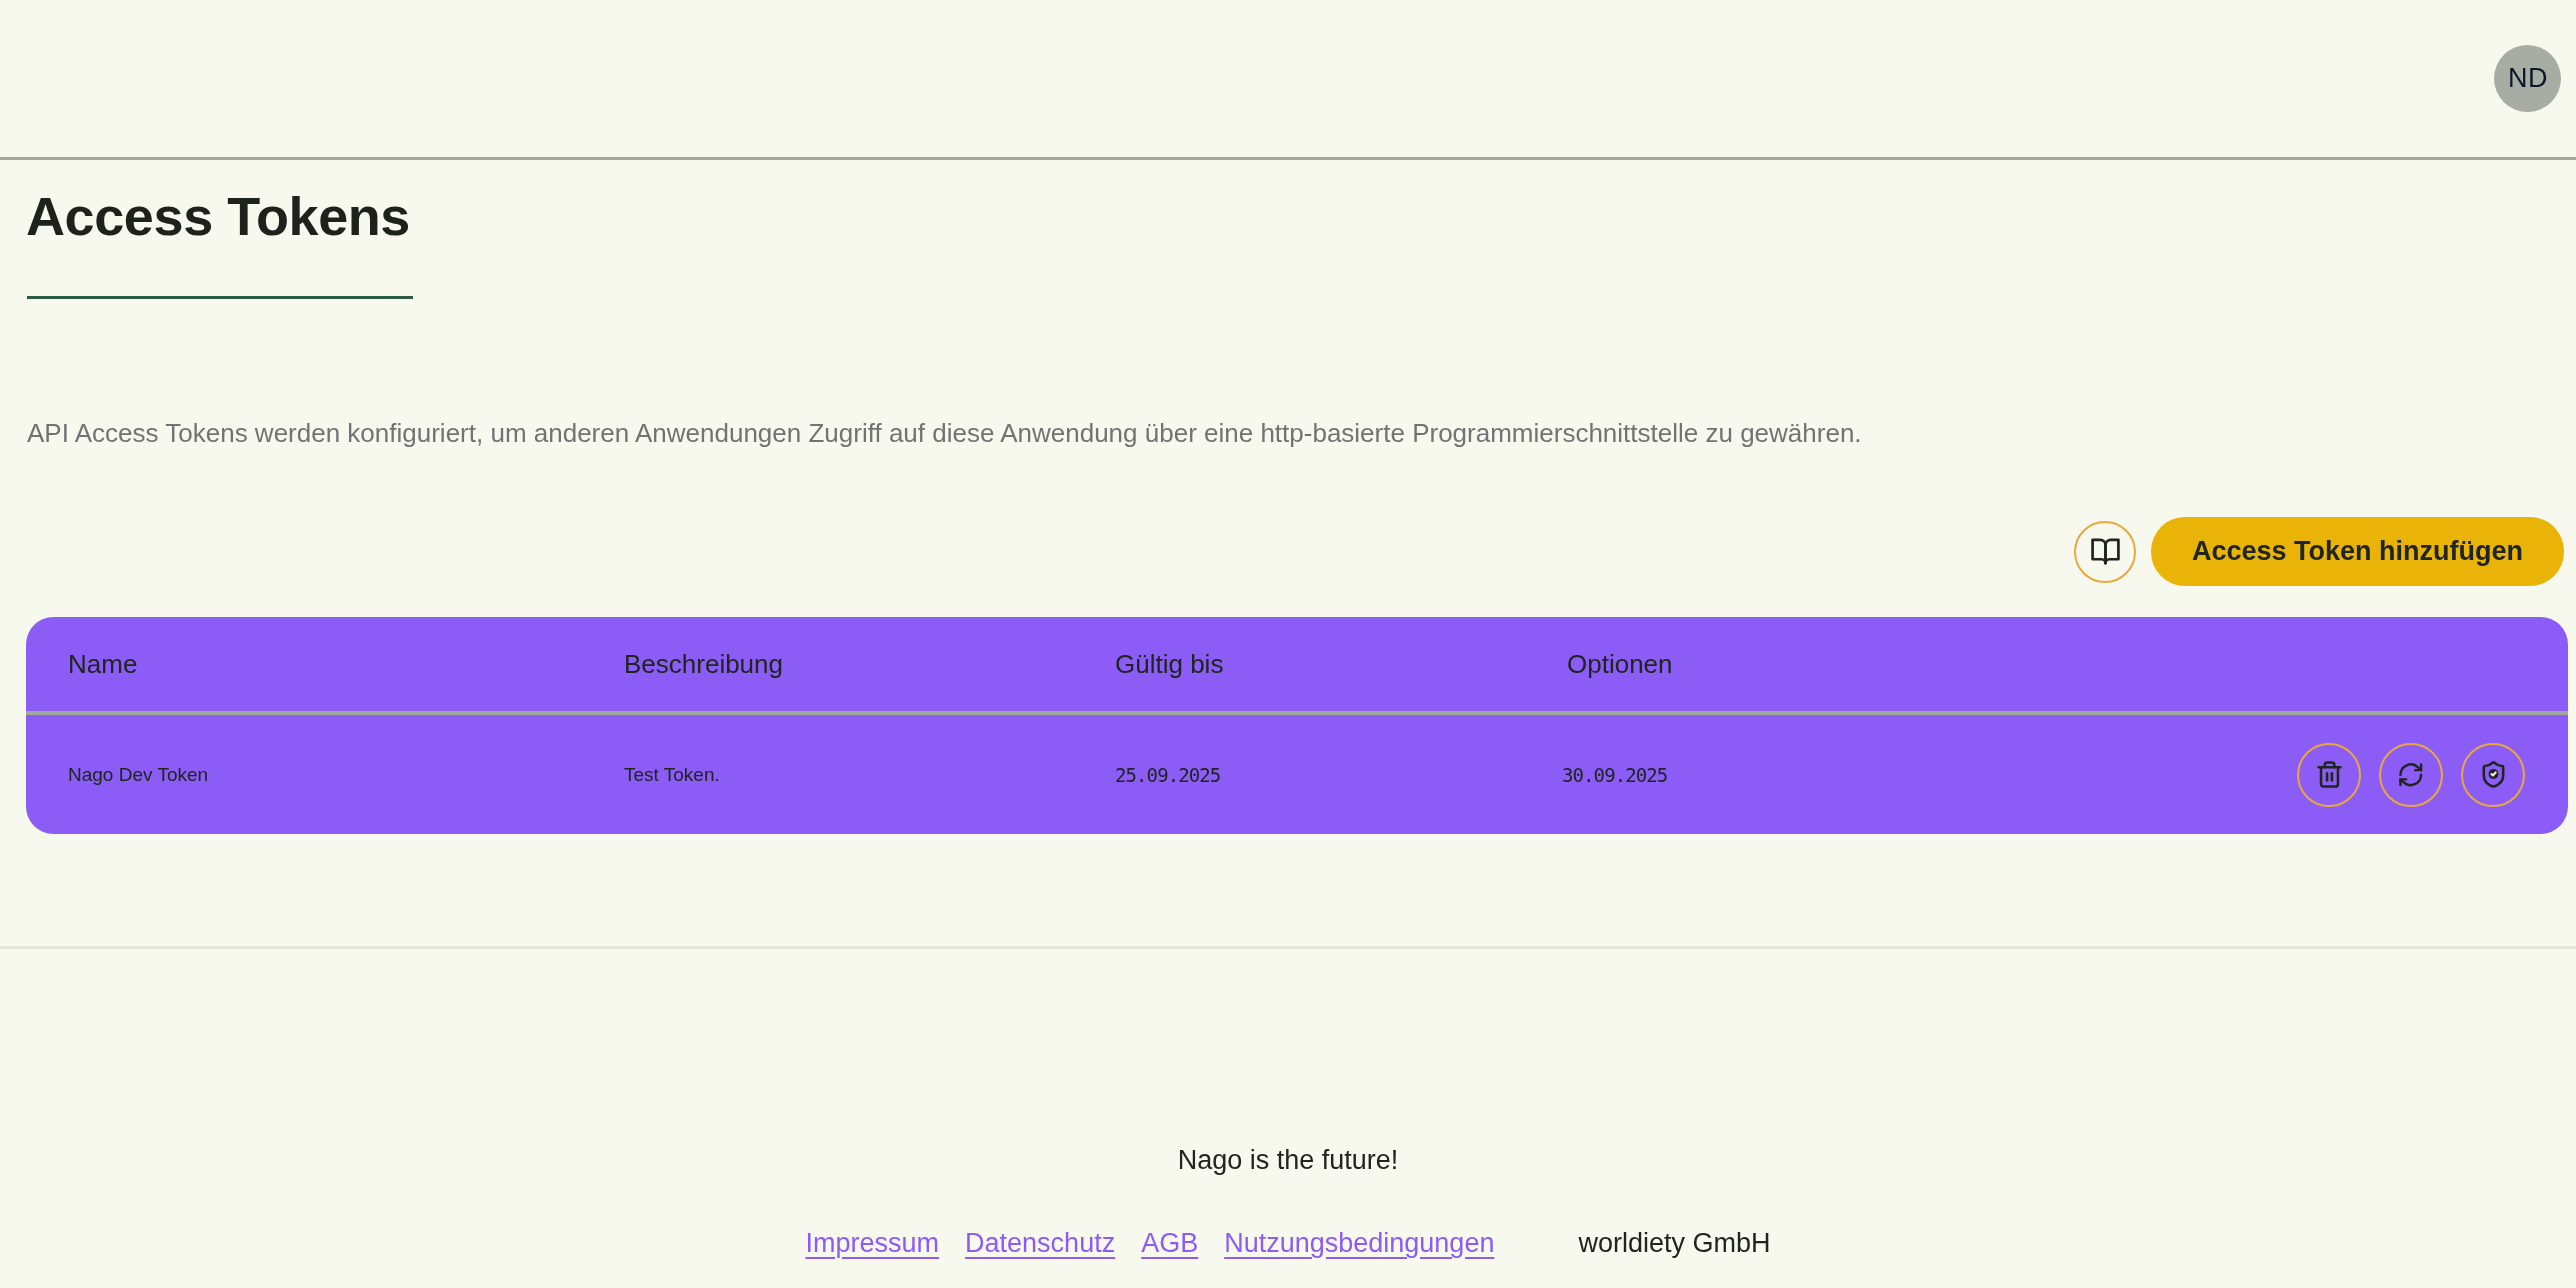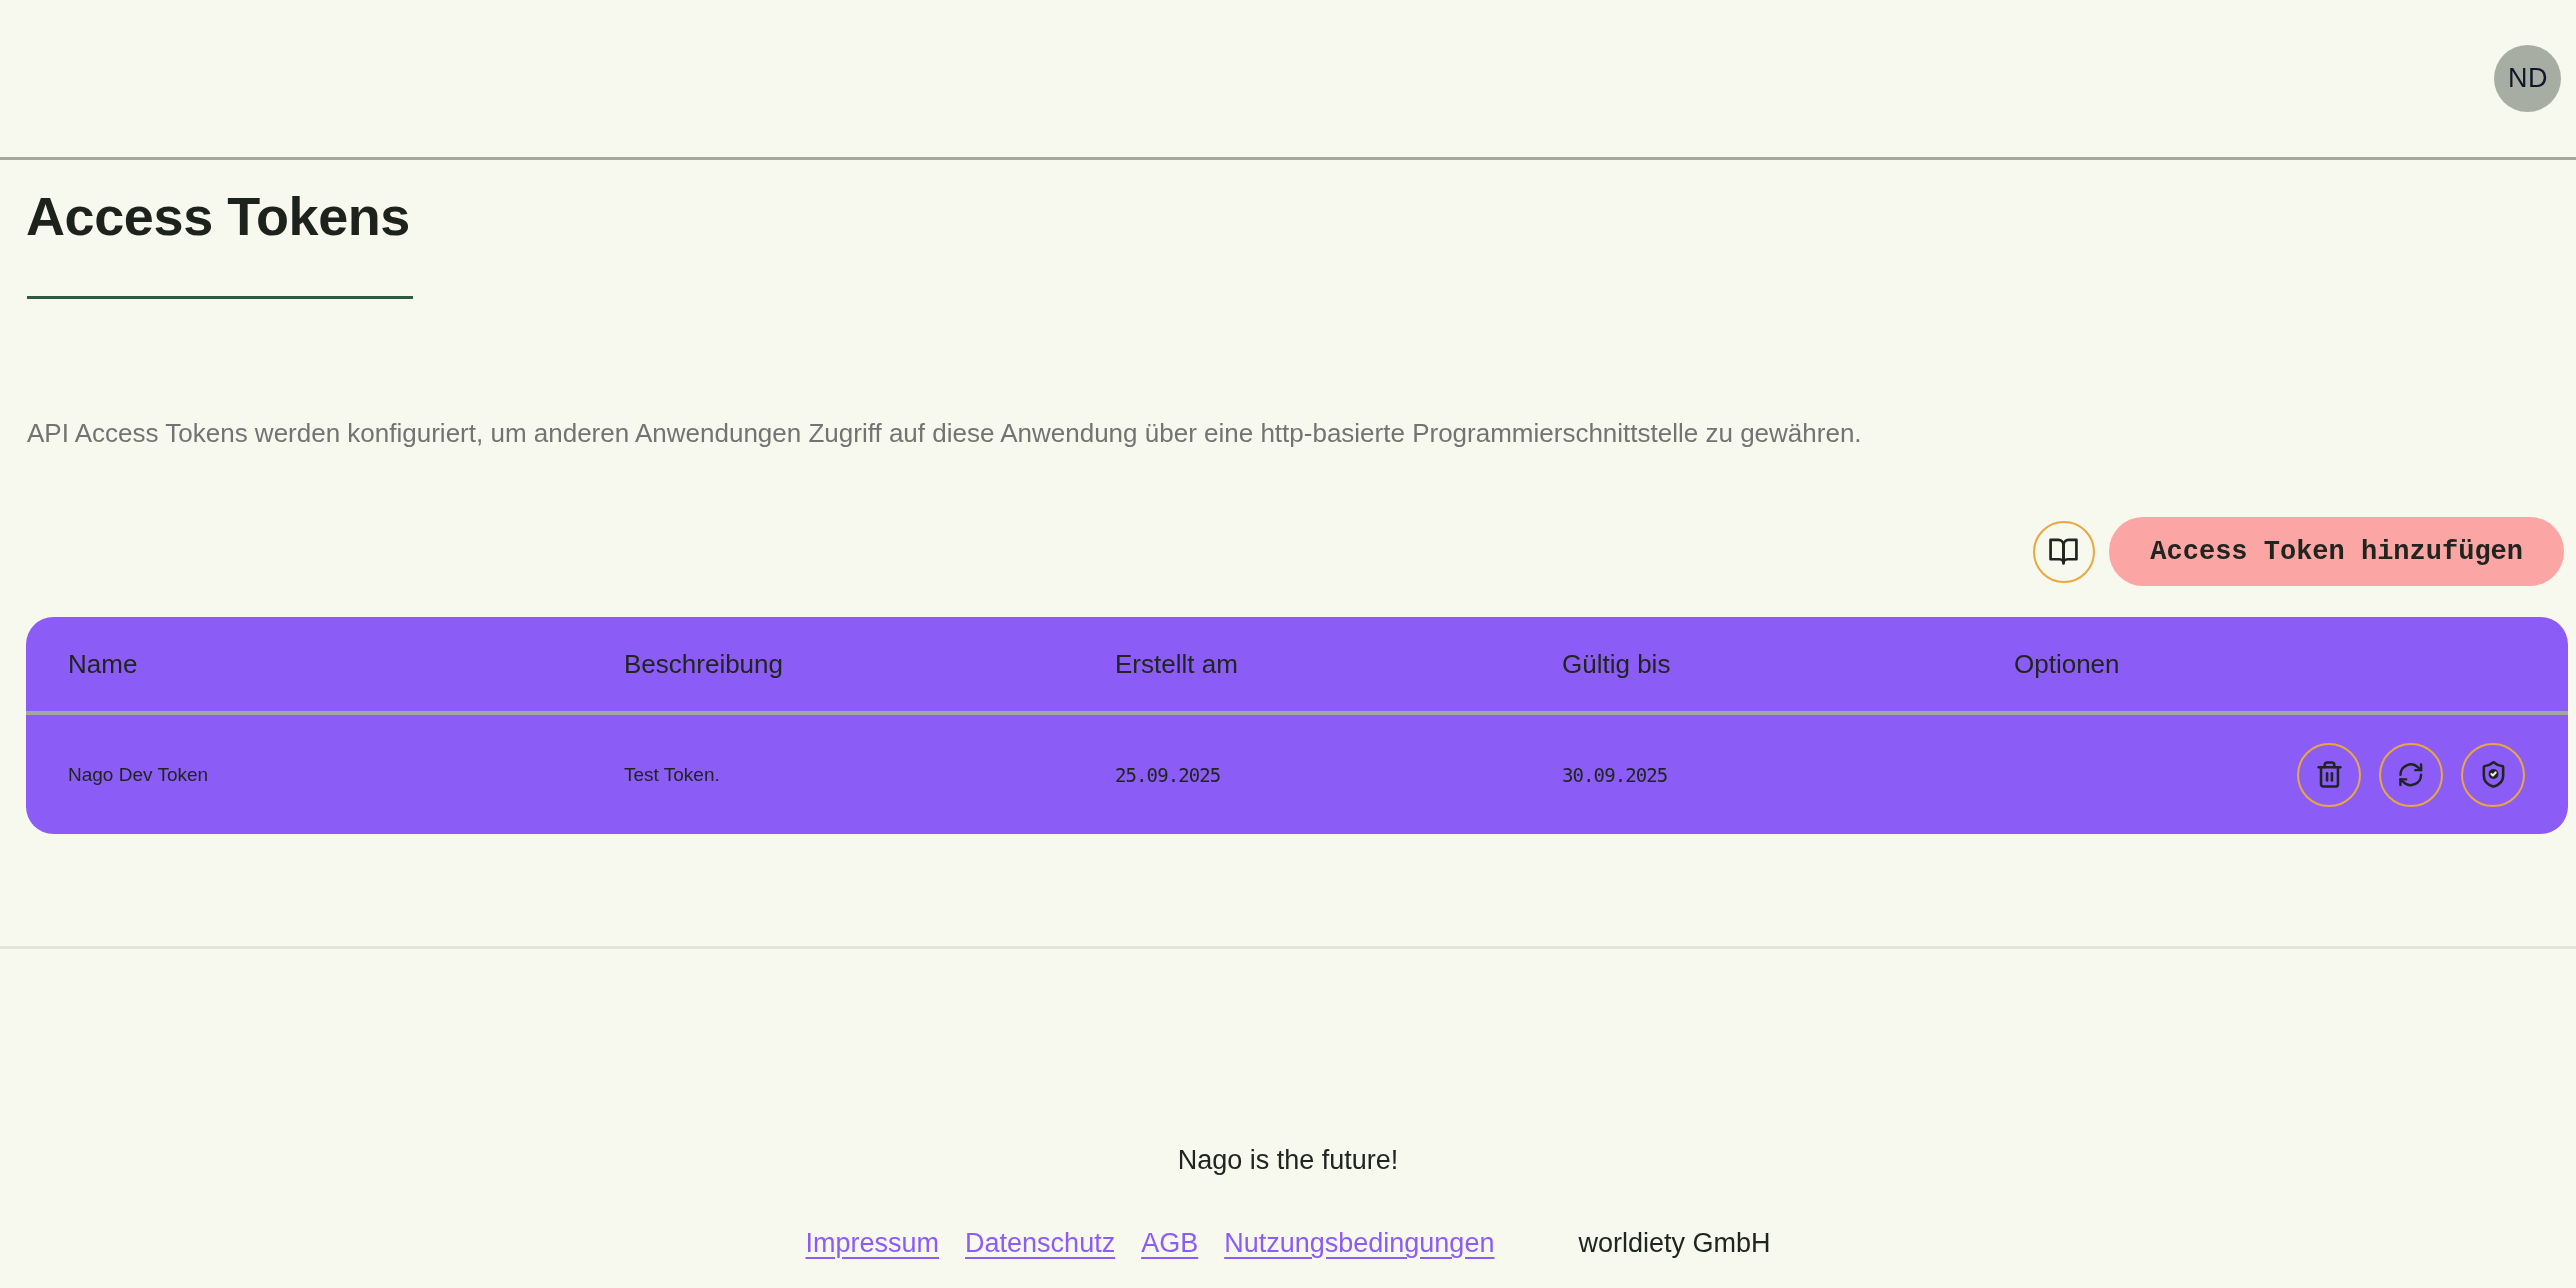--- a/index.html
+++ b/index.html
@@ -46,22 +46,22 @@
     display: flex; align-items: center; gap: 14.6px; height: 69px;
   }
   .icon-circle-btn {
     width: 62px; height: 62px; border-radius: 50%;
     border: 2.6px solid #e9a83e; background: transparent;
     display: flex; align-items: center; justify-content: center;
     cursor: pointer;
   }
   .primary-btn {
     height: 69px; border: none; border-radius: 34px;
-    background: #fca5a5; color: #20251f;
-    font-family: Liberation Mono, monospace;
+    background: #eab308; color: #20251f;
+    font-family: Liberation Sans, sans-serif;
     font-size: 27px; font-weight: 600;
     padding: 0 41px; cursor: pointer;
   }
 
   
   .token-table {
     position: absolute; top: 617px; left: 26px;
     width: 2542px; border-radius: 27.5px; overflow: hidden;
     background: #8b5cf6;
   }
@@ -125,21 +125,20 @@
       </svg>
     </span>
   </button>
   <button class="primary-btn">Access Token hinzufügen</button>
 </div>
 
 <div class="token-table">
   <div class="t-head">
     <div class="c-name">Name</div>
     <div class="c-desc">Beschreibung</div>
-    <div class="c-created">Erstellt am</div>
     <div class="c-valid">Gültig bis</div>
     <div class="c-opts">Optionen</div>
   </div>
   <div class="head-divider"></div>
   <div class="t-row">
     <div class="c-name">Nago Dev Token</div>
     <div class="c-desc">Test Token.</div>
     <div class="c-created cell-mono">25.09.2025</div>
     <div class="c-valid cell-mono">30.09.2025</div>
     <div class="row-actions">

